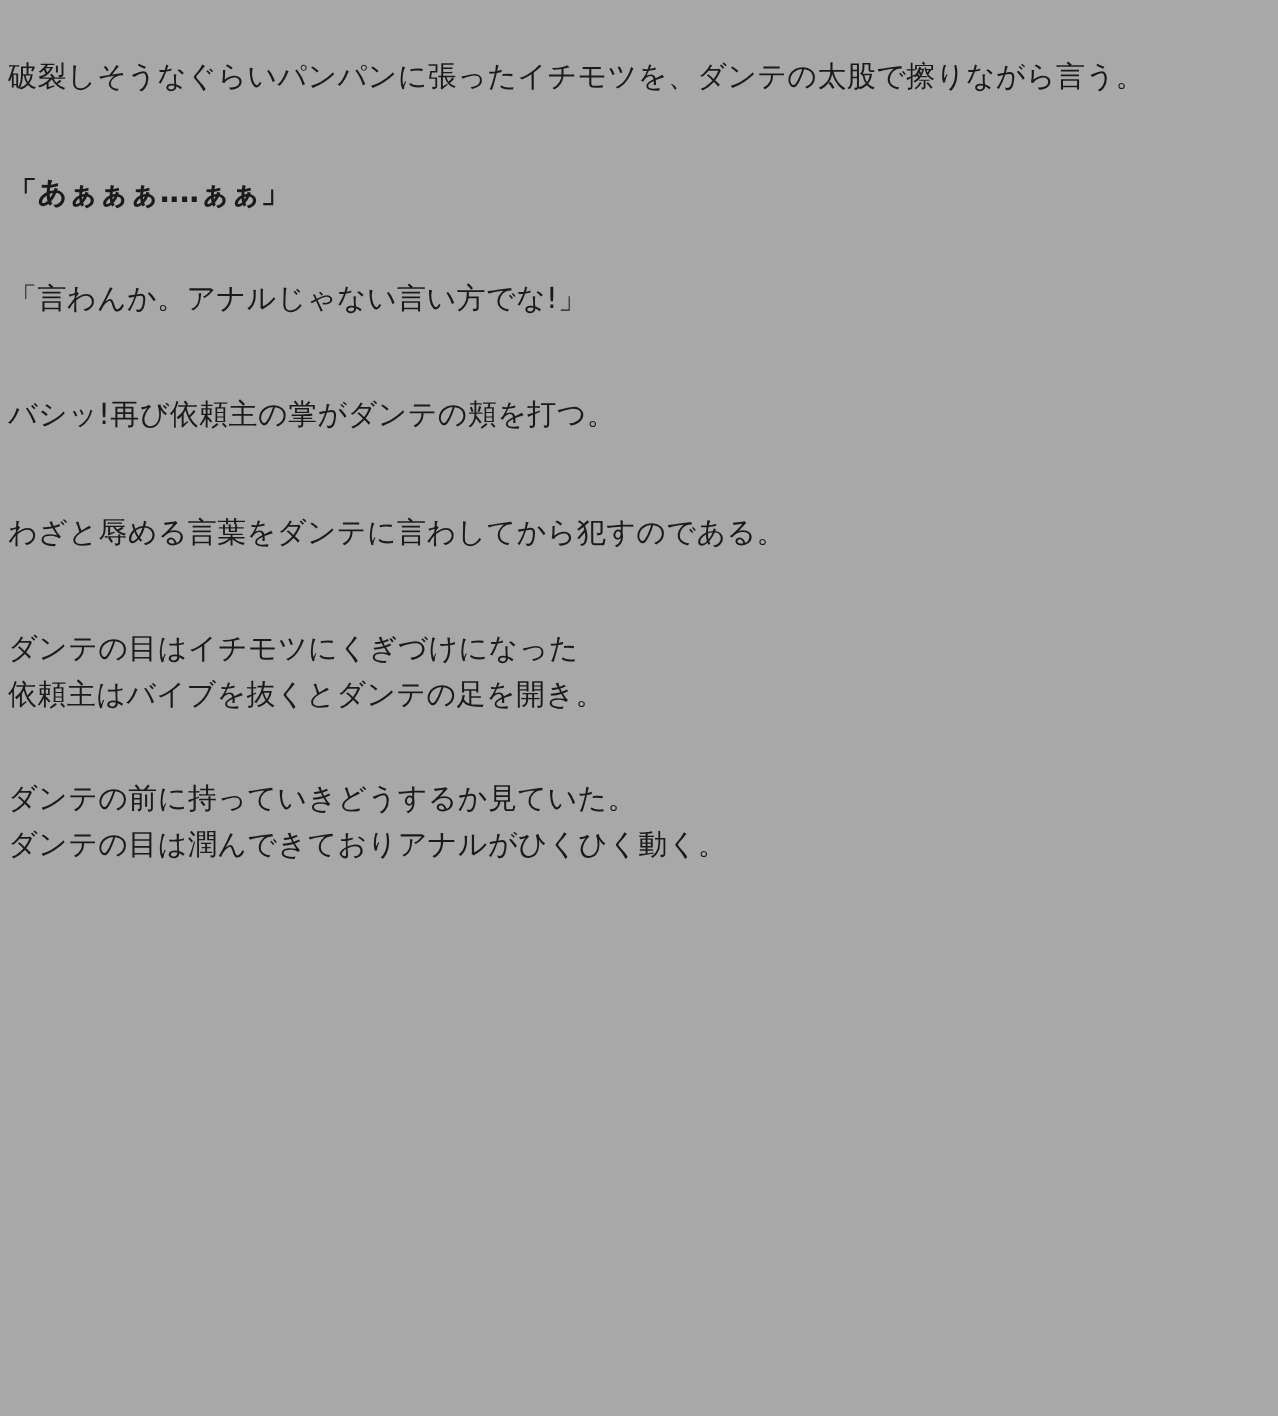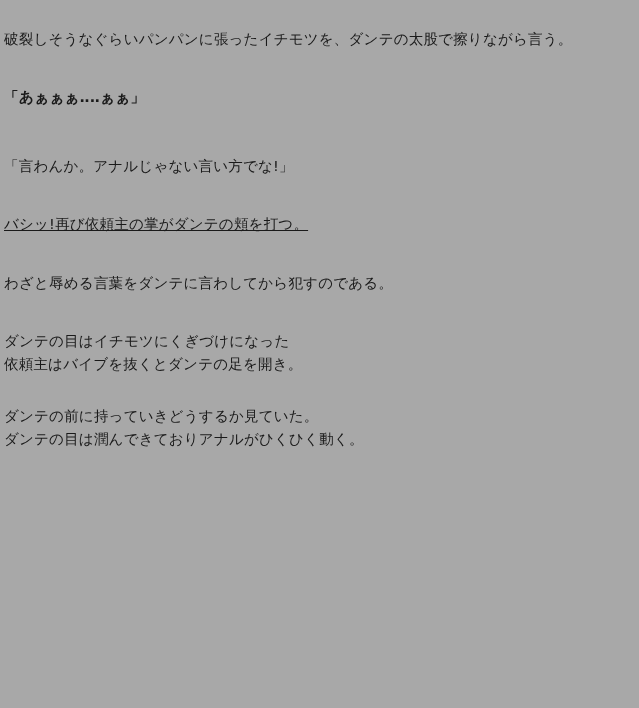--- a/index.html
+++ b/index.html
@@ -32,21 +32,21 @@
   .para.bold {
     font-weight: bold;
     letter-spacing: 0.4px;
   }
 </style>
 </head>
 <body style="background: rgb(168, 168, 168); color: rgb(26, 26, 26);">
 
 <div id="page">
   <p class="para" style="margin-bottom: 36px;">破裂しそうなぐらいパンパンに張ったイチモツを、ダンテの太股で擦りながら言う。</p>
-  <p class="para bold" style="font-weight: bold; margin-bottom: 46px;">「あぁぁぁ‥‥ぁぁ」</p>
+  <p class="para bold" style="font-weight: bold; margin-bottom: 30px;">「あぁぁぁ‥‥ぁぁ」</p>
   <p class="para" style="margin-bottom: 36px;">「言わんか。アナルじゃない言い方でな!」</p>
-  <p class="para" style="margin-bottom: 36px; text-decoration: underline;">バシッ!再び依頼主の掌がダンテの頬を打つ。</p>
+  <p class="para" style="margin-bottom: 36px;">バシッ!再び依頼主の掌がダンテの頬を打つ。</p>
   <p class="para" style="margin-bottom: 36px;">わざと辱める言葉をダンテに言わしてから犯すのである。</p>
   <p class="para" style="margin-bottom: 30px;">ダンテの目はイチモツにくぎづけになった
 依頼主はバイブを抜くとダンテの足を開き。</p>
   <p class="para" style="margin-bottom: 30px;">ダンテの前に持っていきどうするか見ていた。
 ダンテの目は潤んできておりアナルがひくひく動く。</p>
 </div>
 
 </body></html>

